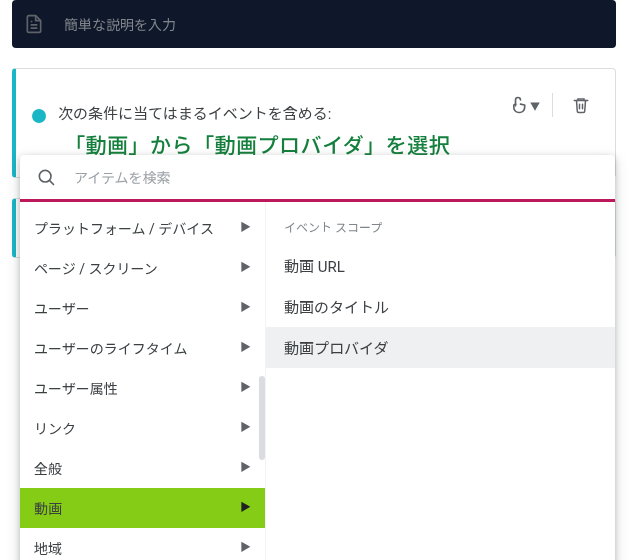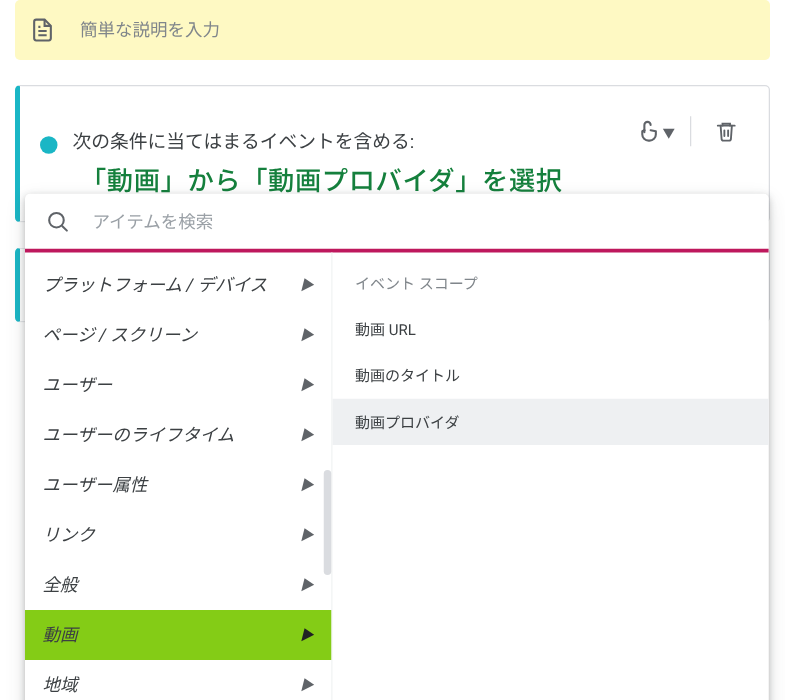--- a/index.html
+++ b/index.html
@@ -9,21 +9,21 @@
     font-family: Roboto, "Noto Sans JP", Arial, sans-serif;
     background: #fff;
     width: 628px;
     height: 560px;
     overflow: hidden;
     position: relative;
     font-size: 14px;
     color: #3c4043;
   }
   .desc-bar {
-    background: #fef9c3;
+    background: #0f172a;
     margin: 0 12px;
     height: 48px;
     display: flex;
     align-items: center;
     padding: 0 12px;
     border-radius: 4px;
   }
   .desc-bar .icon { margin-right: 20px; color: #5f6368; display:flex; }
   .desc-bar .ph { color: #80868b; font-size: 14px; }
   .card {
@@ -81,38 +81,37 @@
     border-right: 1px solid #f1f3f4;
     padding: 6px 0;
     position: relative;
   }
   .col-right { flex:1; padding:6px 0; }
   .scrollbar-stub {
     position:absolute; right:0; top:174px; width:6px; height:84px;
     background:#dadce0; border-radius:3px;
   }
   .cat {
-    display:flex; align-items:center; justify-content:space-between;
+    display:flex; align-items:flex-start; justify-content:space-between;
     padding: 10px 14px;
     font-size:14px;
     color:#3c4043;
     cursor:default;
-    font-style:italic;
   }
   .cat .chev { color:#5f6368; font-size:11px; }
   .cat.selected { background:#84cc16; }
   .cat.selected .chev { color:#202124; }
   .scope-label {
     padding: 10px 18px;
     font-size: 12px;
     color: #80868b;
   }
   .item {
     padding: 10px 18px;
-    font-size:12px;
+    font-size:15px;
     color:#3c4043;
   }
   .item.selected { background:#eef0f2; }
   svg { display:block; }
 </style>
 </head>
 <body>
 
 <div class="desc-bar">
   <span class="icon">

